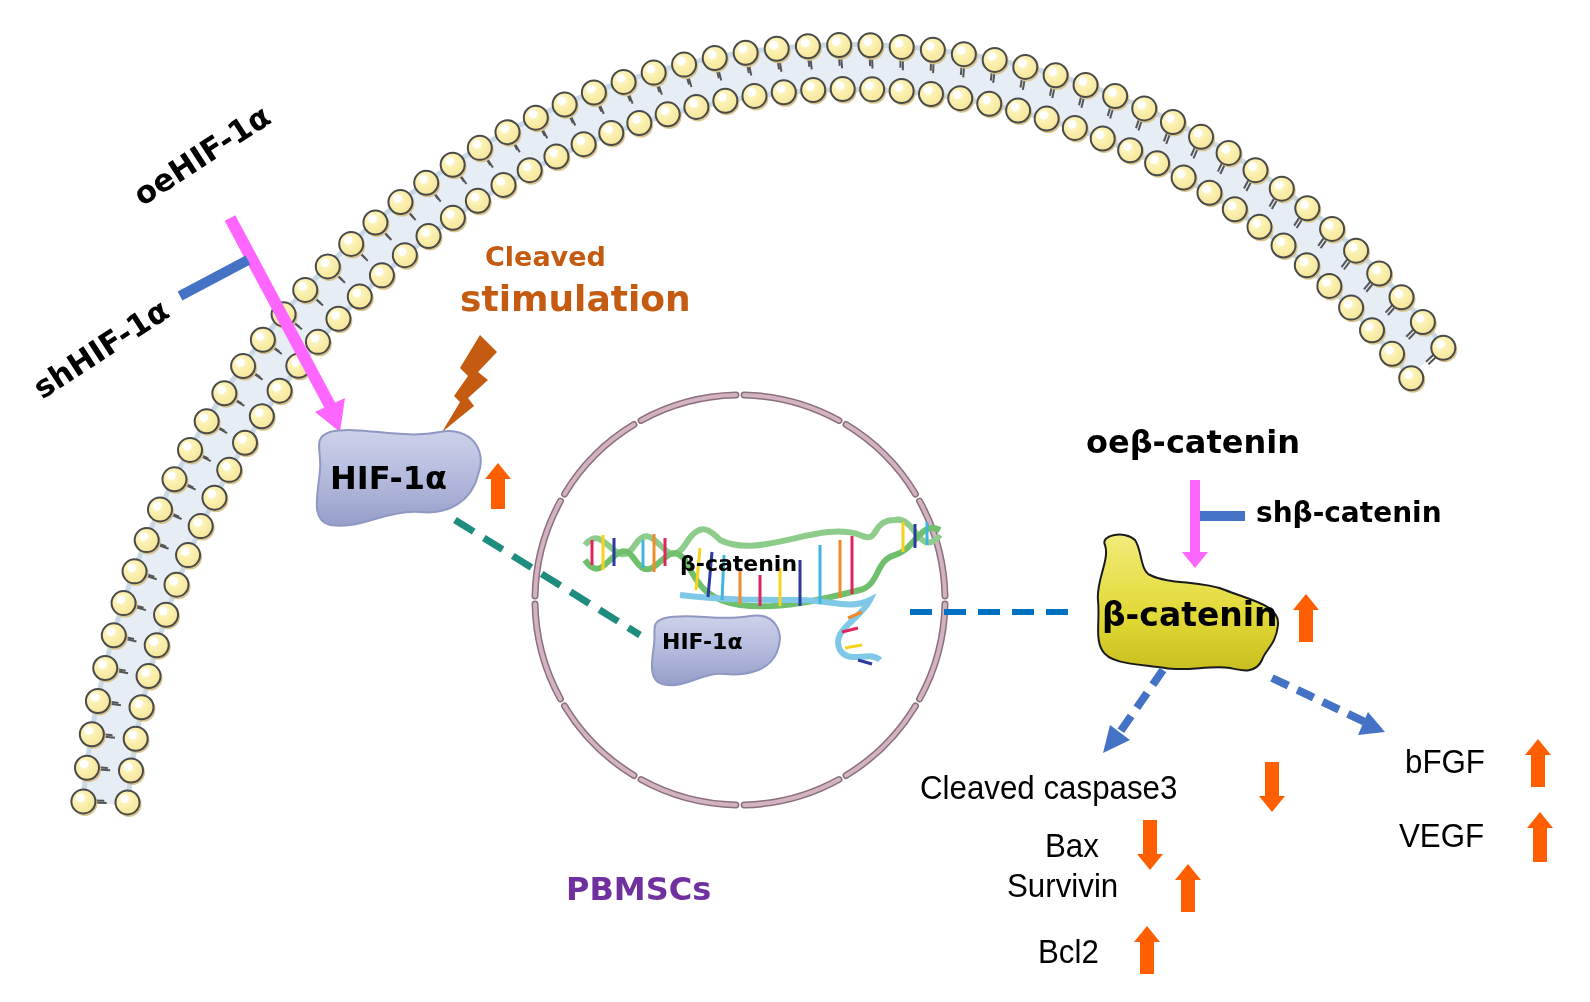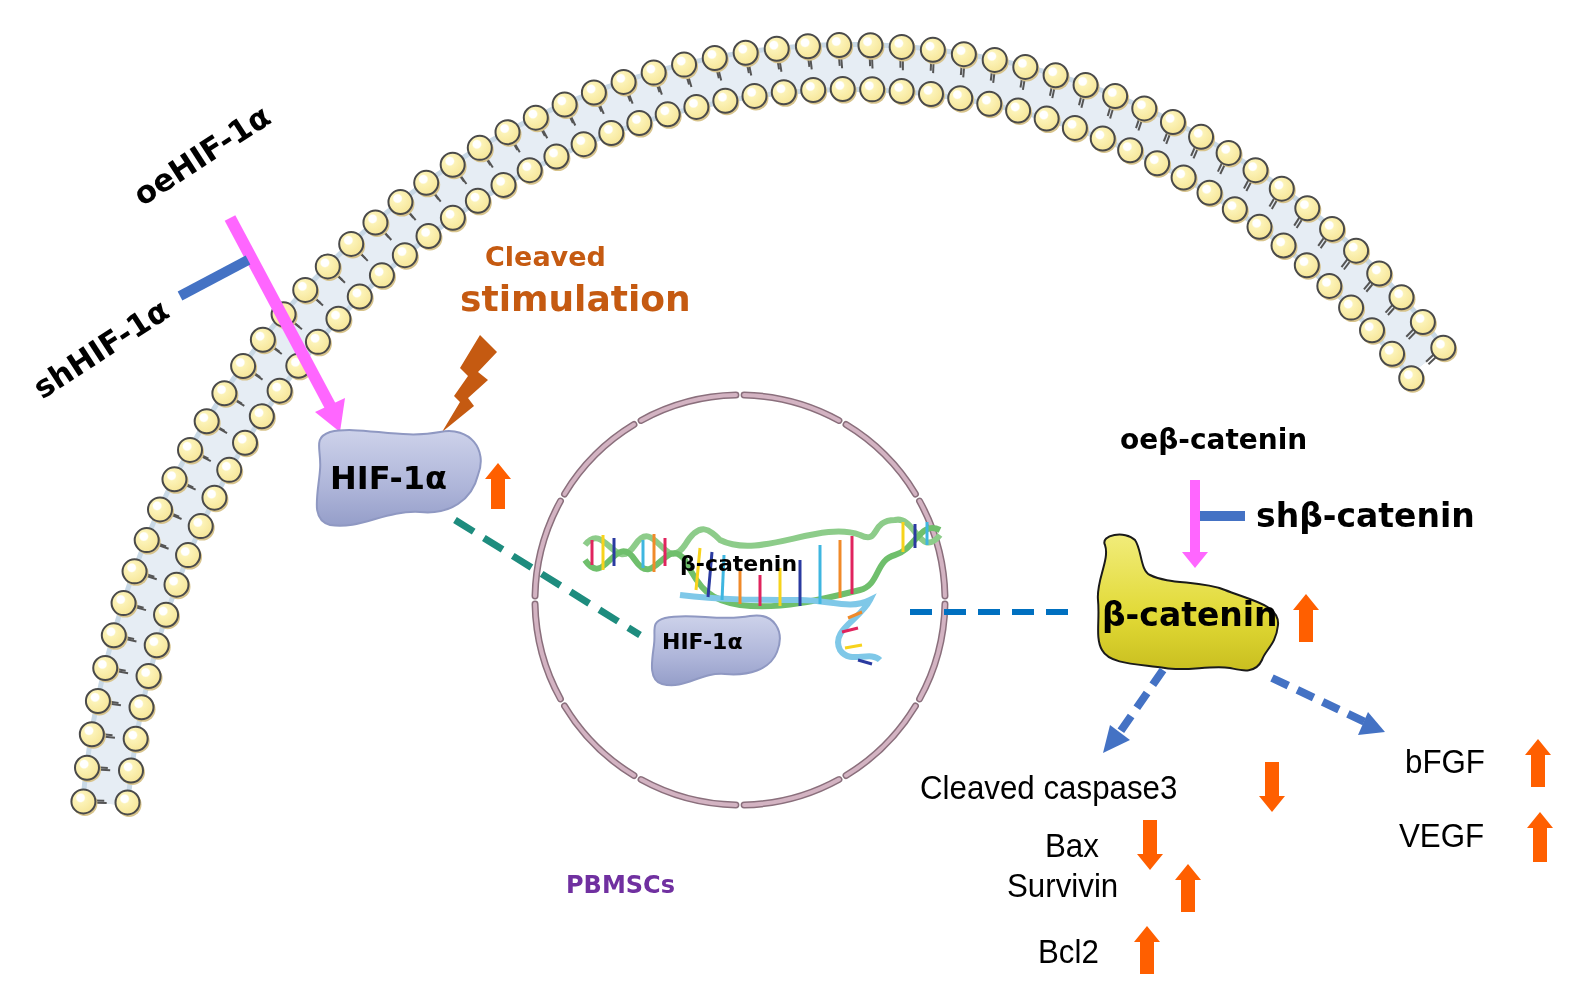--- a/index.html
+++ b/index.html
@@ -498,25 +498,25 @@
 <div class="lbl bold" style="left:28px; top:378px; font-size:31px; transform:rotate(-33deg); transform-origin:left top;">shHIF-1α</div>
 
 <div class="lbl bold" style="left:485px; top:243px; font-size:27px; color:#c55a11;">Cleaved</div>
 <div class="lbl bold" style="left:460px; top:281px; font-size:36px; color:#c55a11;">stimulation</div>
 
 <div class="lbl bold" style="left:330px; top:462px; font-size:32px; color:#000;">HIF-1α</div>
 
 <div class="lbl bold" style="left:680px; top:553px; font-size:22px; color:#000;">β-catenin</div>
 <div class="lbl bold" style="left:662px; top:631px; font-size:22px; color:#000;">HIF-1α</div>
 
-<div class="lbl bold" style="left:1120px; top:426px; font-size:28px; color:#000;">oeβ-catenin</div>
-<div class="lbl bold" style="left:1256px; top:499px; font-size:33px; color:#000;">shβ-catenin</div>
+<div class="lbl bold" style="left:1086px; top:426px; font-size:32px; color:#000;">oeβ-catenin</div>
+<div class="lbl bold" style="left:1256px; top:499px; font-size:28px; color:#000;">shβ-catenin</div>
 <div class="lbl bold" style="left:1102px; top:598px; font-size:33px; color:#000;">β-catenin</div>
 
 <div class="lbl thin" style="left:920px; top:770px; font-size:34px; color:#000; transform:scaleX(0.92); transform-origin:left top;">Cleaved caspase3</div>
 <div class="lbl thin" style="left:1045px; top:828px; font-size:34px; color:#000; transform:scaleX(0.92); transform-origin:left top;">Bax</div>
 <div class="lbl thin" style="left:1007px; top:868px; font-size:34px; color:#000; transform:scaleX(0.92); transform-origin:left top;">Survivin</div>
 <div class="lbl thin" style="left:1038px; top:934px; font-size:34px; color:#000; transform:scaleX(0.92); transform-origin:left top;">Bcl2</div>
 
 <div class="lbl thin" style="left:1405px; top:744px; font-size:34px; color:#000; transform:scaleX(0.92); transform-origin:left top;">bFGF</div>
 <div class="lbl thin" style="left:1399px; top:818px; font-size:34px; color:#000; transform:scaleX(0.92); transform-origin:left top;">VEGF</div>
 
-<div class="lbl bold" style="left:566px; top:873px; font-size:24px; color:#7030a0;">PBMSCs</div>
+<div class="lbl bold" style="left:566px; top:873px; font-size:32px; color:#7030a0;">PBMSCs</div>
 
 </body></html>

